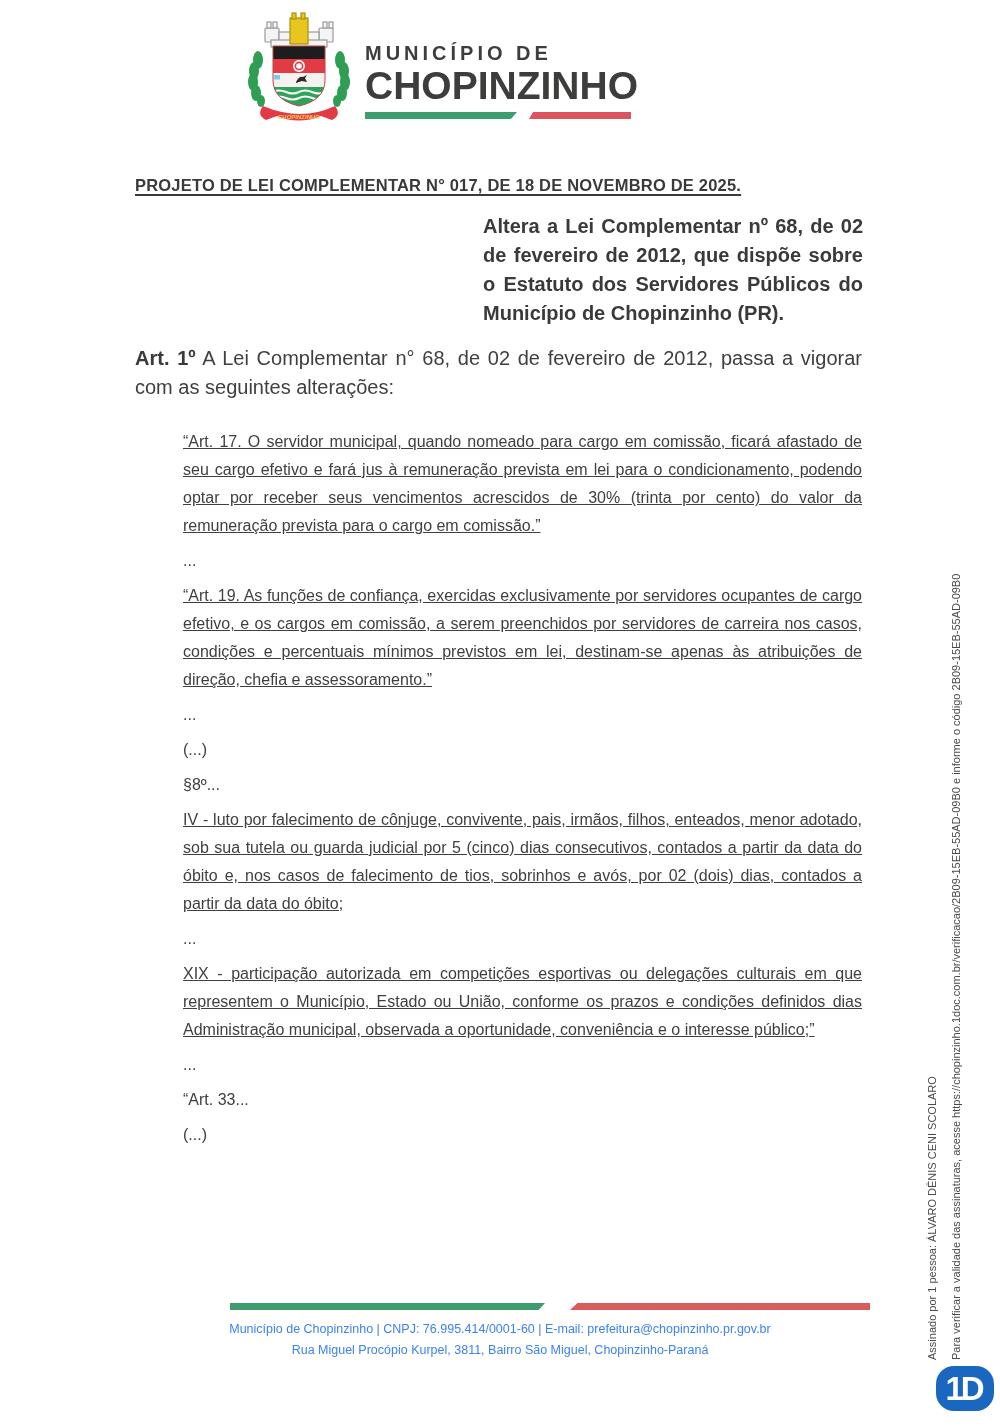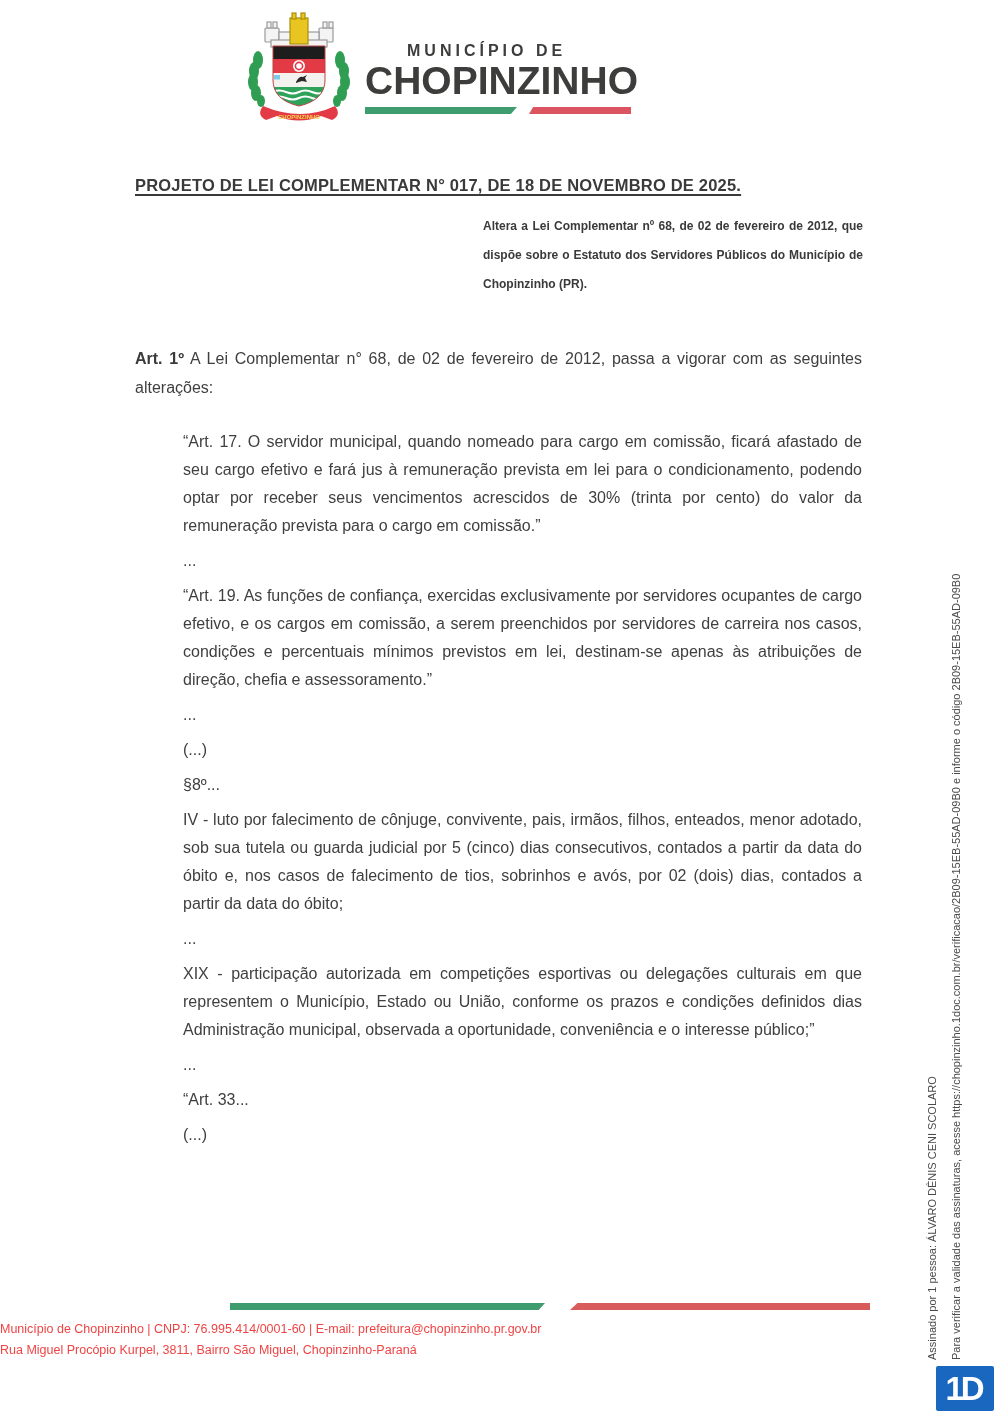--- a/index.html
+++ b/index.html
@@ -19,22 +19,22 @@
   .brand {
     position: absolute;
     left: 243px; top: 8px;
     display: flex;
     align-items: flex-start;
     gap: 10px;
   }
   .crest { width: 112px; height: 122px; flex: 0 0 auto; }
   .wordmark { padding-top: 34px; }
   .org-line1 {
-    font-size: 16px; font-weight: 700;
-    letter-spacing: 4px; color: #3d3d3c; margin-left: 42px;
+    font-size: 20px; font-weight: 700;
+    letter-spacing: 4px; color: #3d3d3c;
   }
   .org-line2 {
     font-size: 39px; font-weight: 800;
     letter-spacing: 0px; color: #3d3d3c;
     line-height: 1.0; margin-top: 1px;
   }
   .brand-bars { display: flex; gap: 12px; margin-top: 7px; }
   .bar { height: 7px; display: inline-block; }
   .bar-green {
     width: 152px; background: #3e9c6e;
@@ -54,59 +54,60 @@
     color: #3a3a3a;
     letter-spacing: 0.2px;
     text-decoration: underline;
     text-underline-offset: 3px;
     text-decoration-thickness: 1.5px;
   }
   .ementa {
     position: absolute;
     left: 483px; top: 212px;
     width: 380px;
-    font-size: 12px; font-weight: 700;
+    font-size: 20px; font-weight: 700;
     line-height: 29px;
     text-align: justify;
     color: #3a3a3a;
   }
   .art1 {
     position: absolute;
     left: 135px; top: 344px;
     width: 727px;
-    font-size: 16px;
+    font-size: 20px;
     line-height: 29px;
     text-align: justify;
   }
   .art1 b { font-weight: 700; color: #3a3a3a; }
 
   .blocks {
     position: absolute;
     left: 183px; top: 428px;
     width: 679px;
     font-size: 16px;
     line-height: 28px;
   }
   .blocks p { margin: 0 0 7px 0; text-align: left; }
-  .blocks p.just { text-align: justify; }
+  .blocks p.just { text-align: justify; text-decoration: underline; }
 
   
   .footer-bar-green {
     position: absolute; left: 230px; top: 1303px;
     width: 315px; height: 7px; background: #3e9c6e;
     clip-path: polygon(0 0, 100% 0, 98% 100%, 0 100%);
   }
   .footer-bar-red {
     position: absolute; left: 570px; top: 1303px;
     width: 300px; height: 7px; background: #d95c5c;
     clip-path: polygon(2.5% 0, 100% 0, 100% 100%, 0 100%);
   }
   .footer-line1, .footer-line2 {
     position: absolute; left: 0; width: 1000px;
-    font-size: 12.5px; color: #ef4444;
+    text-align: center;
+    font-size: 12.5px; color: #3b82f6;
   }
   .footer-line1 { top: 1322px; }
   .footer-line2 { top: 1343px; }
 
   
   .vline {
     position: absolute;
     height: 16px;
     font-size: 11px;
     color: #4a4a4a;
@@ -117,21 +118,21 @@
   }
   .vline1 { left: 942px; top: 1344px; width: 352px; }
   .vline2 { left: 966px; top: 1344px; width: 932px; }
 
   
   .onedoc {
     position: absolute;
     left: 936px; top: 1366px;
     width: 58px; height: 45px;
     background: #1a67c0;
-    border-radius: 2px;
+    border-radius: 18px;
     display: flex; align-items: center; justify-content: center;
   }
   .onedoc span {
     color: #ffffff;
     font-size: 33px; font-weight: 800;
     letter-spacing: -3px;
     padding-right: 3px;
   }
 </style>
 </head>

